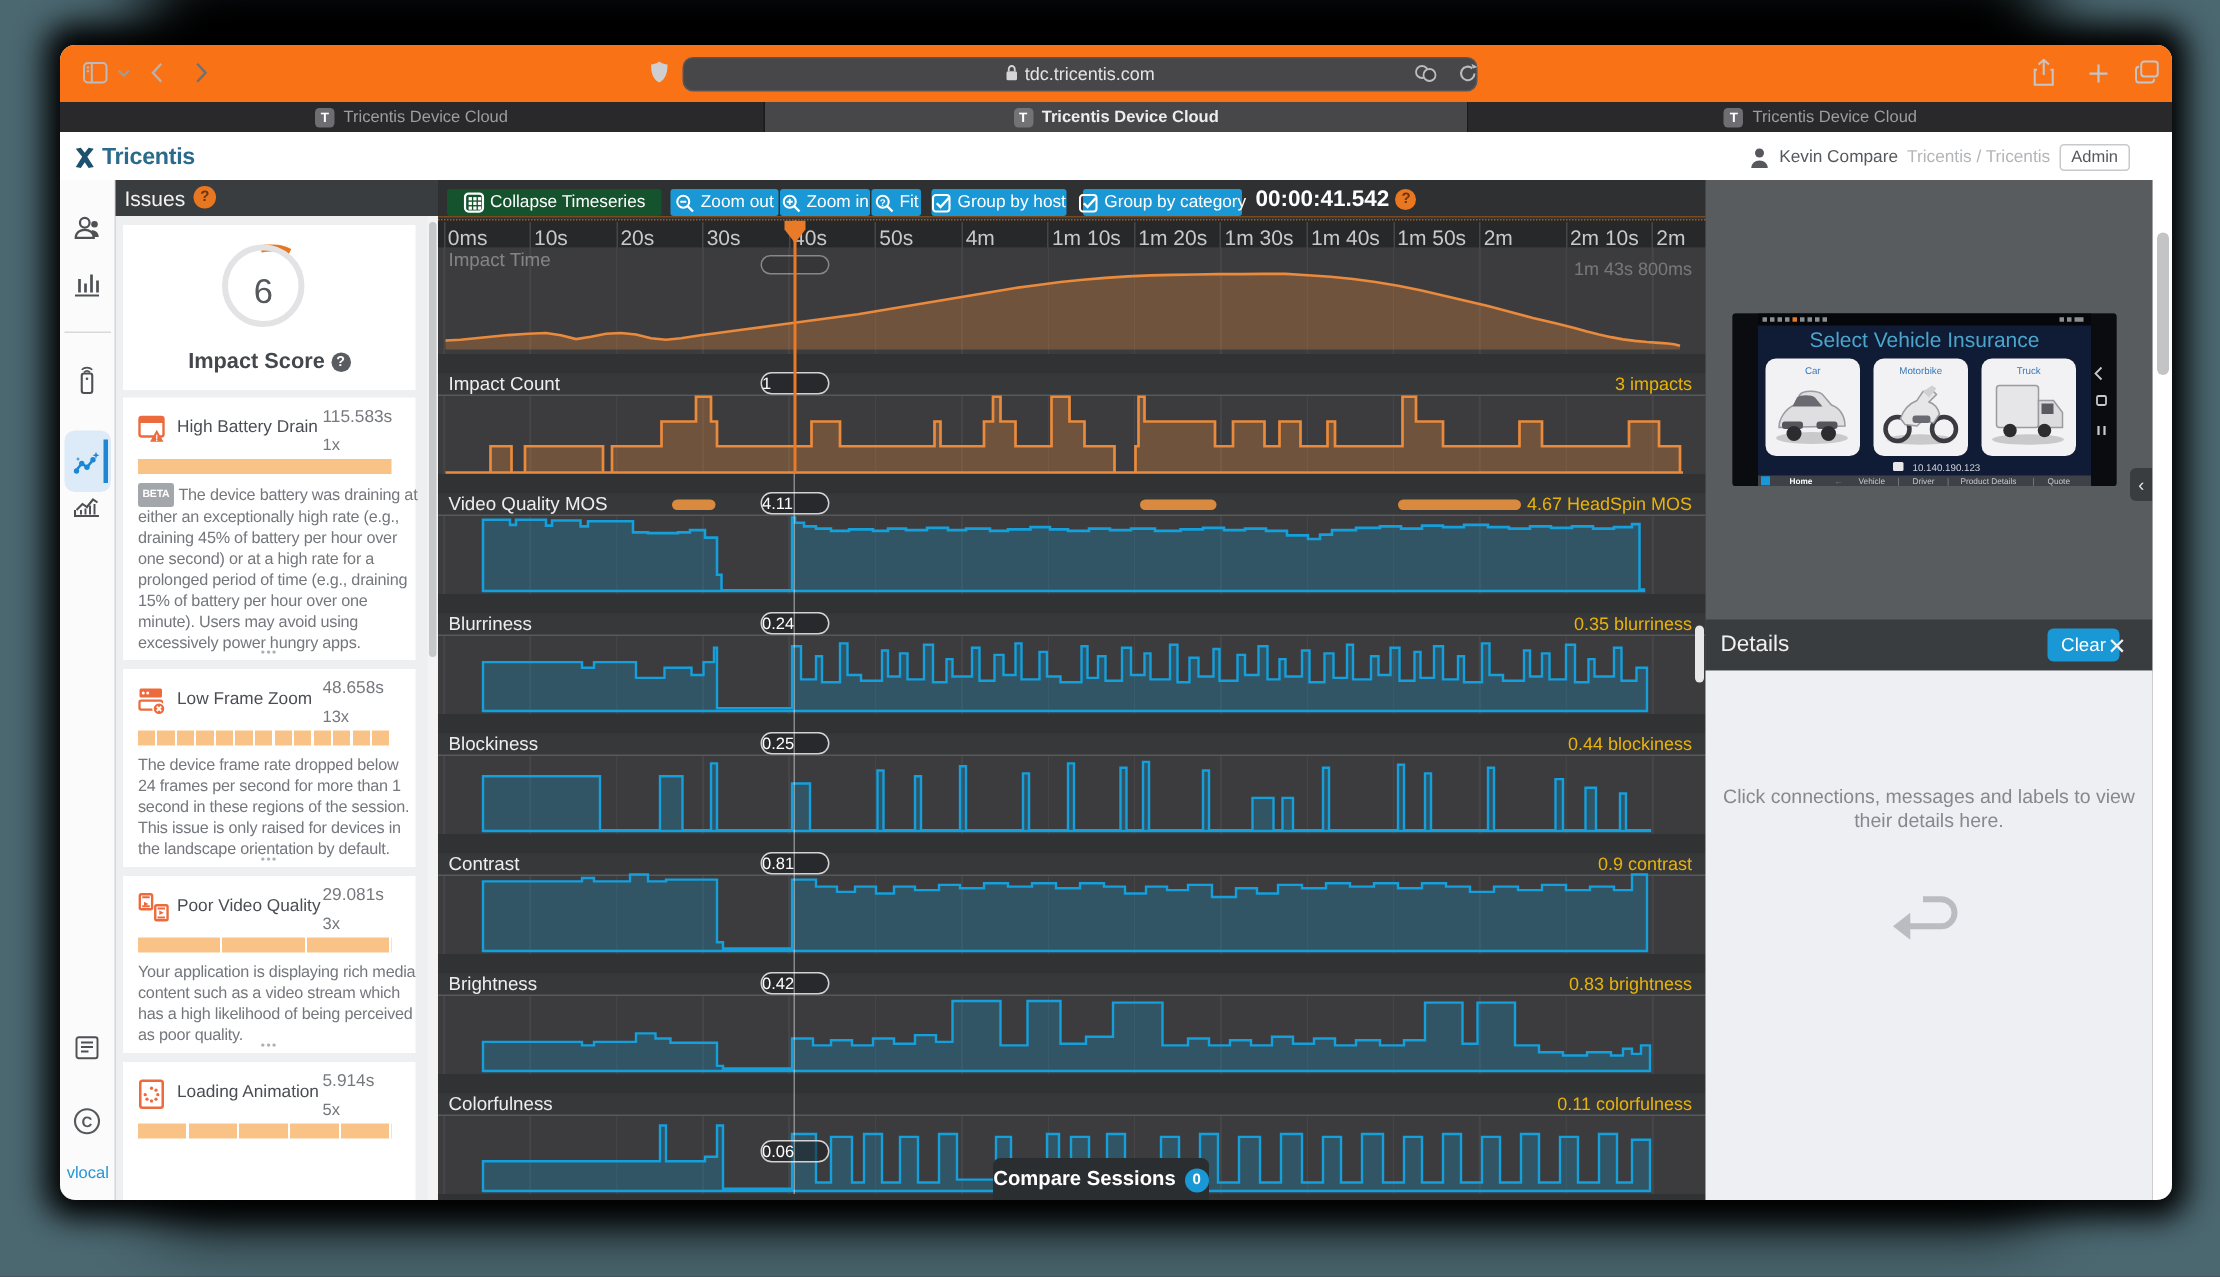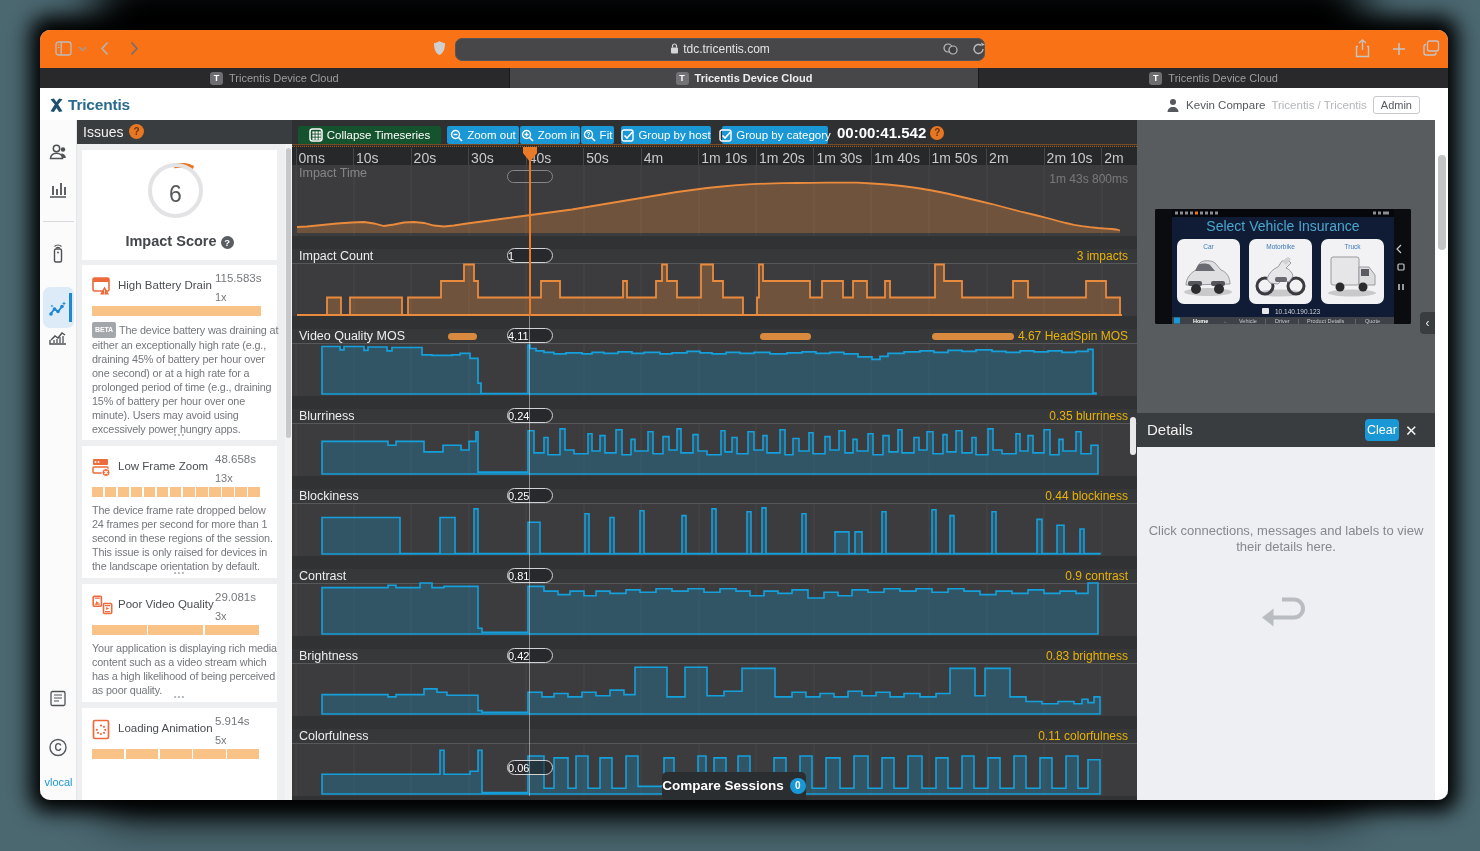--- a/index.html
+++ b/index.html
@@ -78,21 +78,21 @@
 #fade1{position:absolute;left:7px;top:46px;font-size:12.5px;color:#eee;opacity:.4;z-index:4}
 #fade2{position:absolute;right:9px;top:52px;font-size:12px;color:#e4e4e6;opacity:.35;z-index:4}
 #fpill{position:absolute;left:215px;top:50px;width:46px;height:13px;border:1.5px solid #d2d2d4;border-radius:9px;background:rgba(30,30,32,.4);opacity:.5;z-index:4}
 #compare{position:absolute;left:370px;top:652px;width:144px;height:28px;background:#2b2e30;border-radius:5px 5px 0 0;color:#fff;font-size:13.5px;font-weight:bold;text-align:center;line-height:28px;z-index:9}
 #compare b{display:inline-block;width:16px;height:16px;border-radius:50%;background:#1a97d5;font-size:10px;line-height:16px;vertical-align:1px;margin-left:6px}
 
 #rpanel{position:absolute;left:1097px;top:0;width:298px;height:680px;background:#595c5e}
 #shot{position:absolute;left:18px;top:89px;width:256px;height:115px;background:#000;border-radius:2px}
 #dhdr{position:absolute;left:0;top:293px;width:298px;height:34px;background:#3a3d3f}
 #dhdr .t{position:absolute;left:10px;top:8px;color:#f0f0f0;font-size:15px}
-#clearbtn{position:absolute;left:228px;top:6px;width:34px;height:22px;background:#1a97d5;border-radius:4px;color:#fff;font-size:12.5px;text-align:center;line-height:22px}
+#clearbtn{position:absolute;left:228px;top:6px;width:48px;height:22px;background:#1a97d5;border-radius:4px;color:#fff;font-size:12.5px;text-align:center;line-height:22px}
 #dx{position:absolute;left:268px;top:9px;color:#f2f2f2;font-size:15px}
 #dbody{position:absolute;left:0;top:327px;width:298px;height:353px;background:#edeff2}
 #dmsg{position:absolute;left:0;top:76px;width:298px;text-align:center;font-size:13px;color:#85888d;line-height:16px;white-space:nowrap}
 #chevtab{position:absolute;left:283px;top:192px;width:15px;height:22px;background:#3a3d3f;border-radius:4px 0 0 4px;color:#e8e8e8;font-size:12px;text-align:center;line-height:22px}
 
 #wscroll{position:absolute;left:1395px;top:0;width:13px;height:680px;background:#fff}
 #wscroll div{position:absolute;left:2.5px;top:35px;width:8px;height:95px;background:#c2c4c6;border-radius:4px}
 </style></head>
 <body>
 <div id="shadow"></div>

